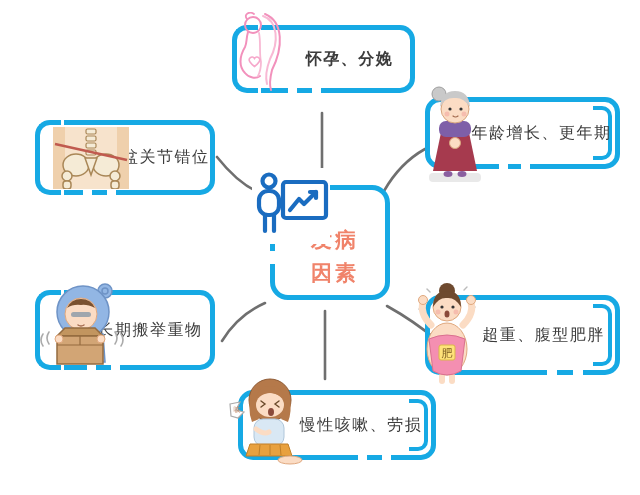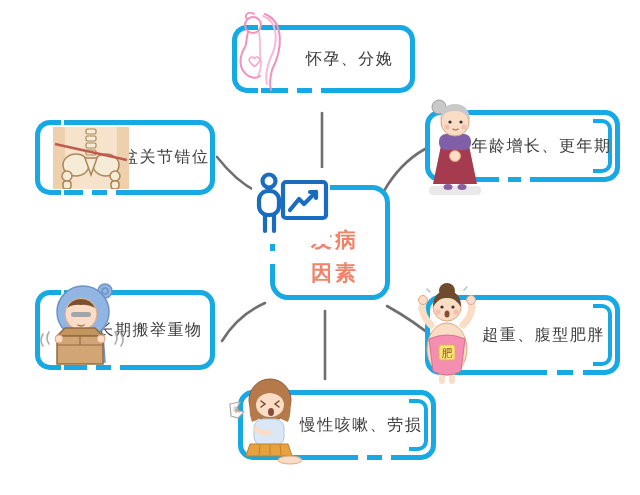--- a/index.html
+++ b/index.html
@@ -44,21 +44,21 @@
       <path d="M325,311 L325,379"></path>
       <path d="M387,306 Q414,321 438,341"></path>
     </g>
   </svg>
 
   <div class="node" style="left:232px;top:25px;width:183px;height:68px;">
     <div class="bracket-l"></div>
     <div class="frame-cut"></div>
     <span class="bgap" style="left:56px;"></span>
     <span class="bgap" style="left:80px;"></span>
-    <div class="label" style="padding-left:52px;">怀孕、分娩</div>
+    <div class="label" style="padding-left:52px;font-weight:bold;">怀孕、分娩</div>
     <svg class="illu" style="left:0;top:-13px;" width="58" height="84" viewBox="0 0 58 84">
       <g fill="none" stroke-linecap="round">
         <path d="M31,4 C46,9 47,30 38,47 C35,55 33,64 35,72" stroke="#F8B9D4" stroke-width="2"></path>
         <path d="M33,2 C52,10 51,36 40,58 C38,66 37,72 39,78" stroke="#F291BC" stroke-width="2"></path>
         <circle cx="21" cy="13" r="8" stroke="#F291BC" stroke-width="2"></circle>
         <path d="M15,7 C11,2 18,-1 22,2" stroke="#F291BC" stroke-width="1.8"></path>
         <path d="M16,20 C14,27 15,31 13,35 C7,45 7,55 13,61 C17,66 24,67 28,64" stroke="#F291BC" stroke-width="2"></path>
         <path d="M27,21 C29,30 27,40 29,50 C29,56 28,60 26,64" stroke="#F8B9D4" stroke-width="1.8"></path>
         <path d="M18,50 c-2.5,-3.5 2,-7 4.5,-3.5 c2.5,-3.5 7,0 4.5,3.5 c-2,2.8 -4.5,4.5 -4.5,4.5 c0,0 -2.5,-1.7 -4.5,-4.5" stroke="#F6A8CB" stroke-width="1.6"></path>
       </g>
@@ -87,21 +87,21 @@
         <path d="M32,31 L44,31 L38,48 Z"></path>
         <circle cx="14" cy="49" r="5"></circle>
         <circle cx="62" cy="49" r="5"></circle>
         <rect x="10" y="54" width="8" height="8" rx="3"></rect>
         <rect x="58" y="54" width="8" height="8" rx="3"></rect>
       </g>
       <line x1="2" y1="17" x2="74" y2="33" stroke="#C05A4E" stroke-width="2.4"></line>
     </svg>
   </div>
 
-  <div class="node" style="left:425px;top:110px;width:195px;height:72px;">
+  <div class="node" style="left:425px;top:97px;width:195px;height:72px;">
     <div class="frame-full"></div>
     <div class="bracket-r"></div>
     <span class="bgap" style="left:74px;"></span>
     <span class="bgap" style="left:96px;"></span>
     <div class="label" style="padding-left:38px;">年龄增长、更年期</div>
     <svg class="illu" style="left:2px;top:-12px;" width="56" height="100" viewBox="0 0 56 100">
       <rect x="2" y="88" width="52" height="9" rx="4" fill="#E9E9E9"></rect>
       <circle cx="12" cy="9" r="7" fill="#C9C9C9" stroke="#9E9E9E" stroke-width="1"></circle>
       <path d="M16,38 L40,38 L50,86 L6,86 Z" fill="#A63A4E"></path>
       <rect x="12" y="36" width="32" height="16" rx="7" fill="#7E5FA8"></rect>

